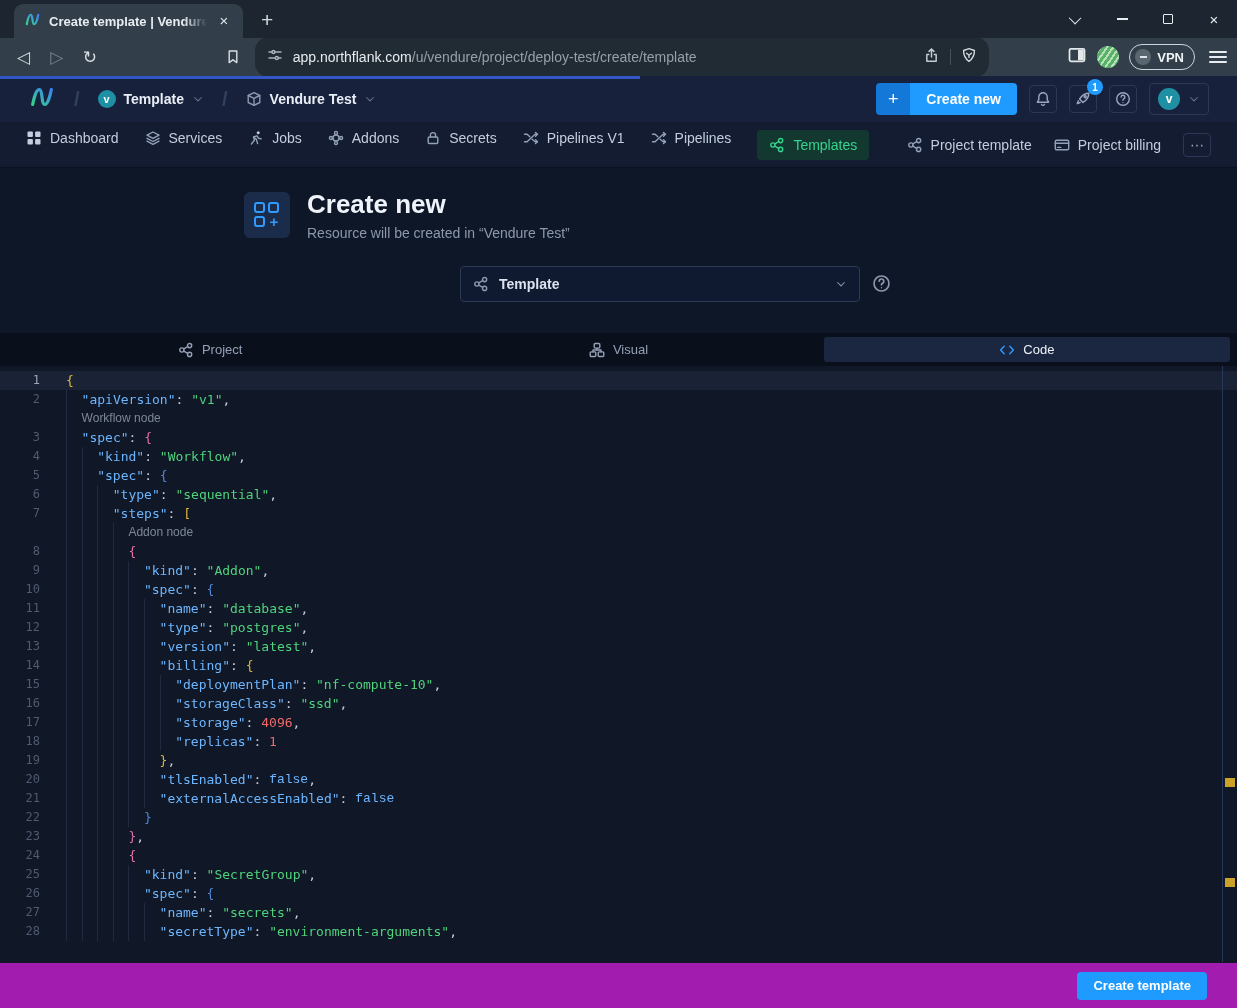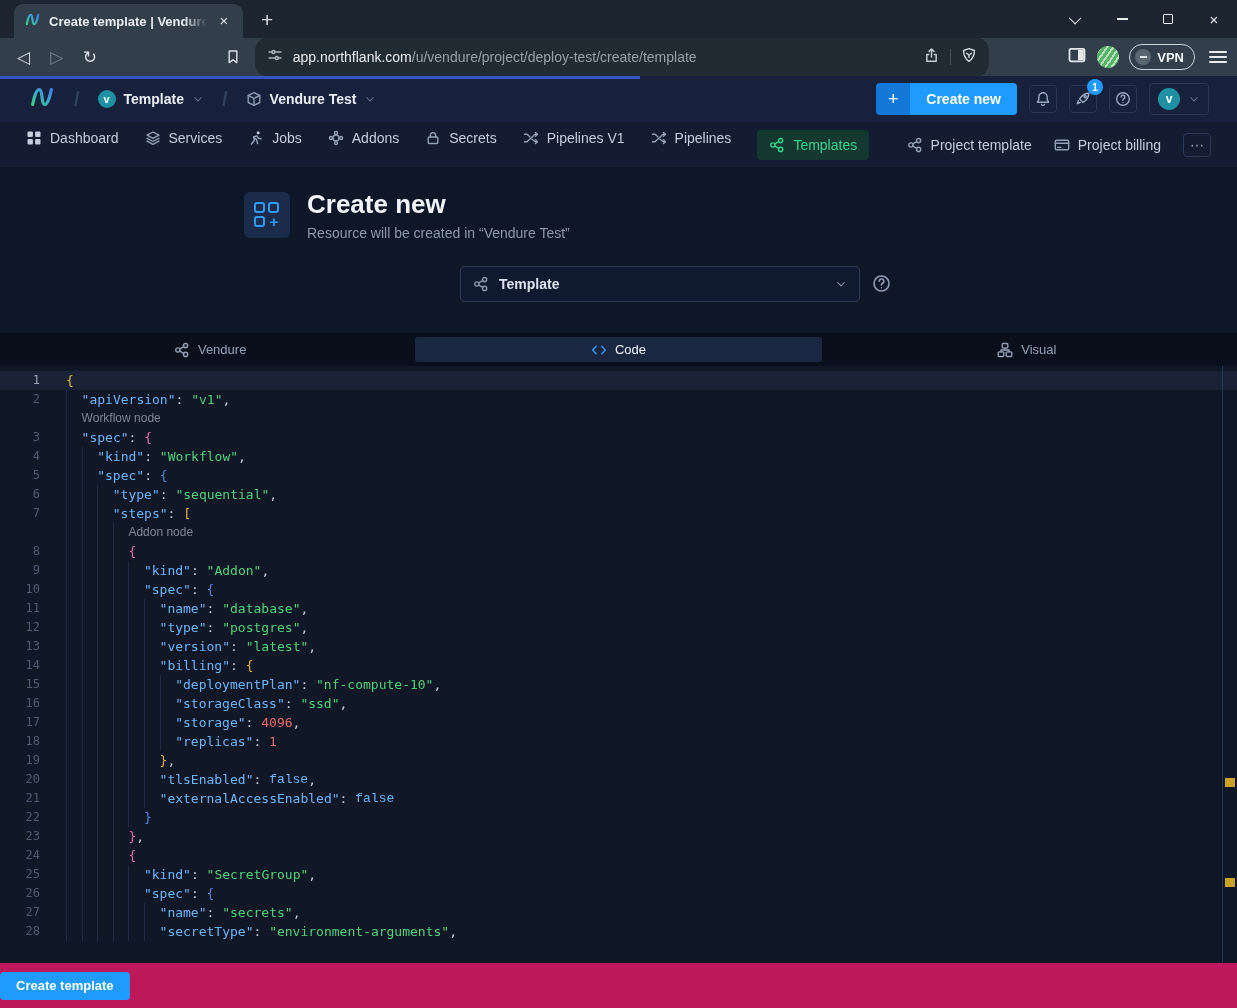--- a/index.html
+++ b/index.html
@@ -108,21 +108,21 @@
   .tok-k { color:#6cb6ff; }
   .tok-s { color:#4fd37c; }
   .tok-pn { color:#c6cedb; }
   .tok-num { color:#f06a6a; }
   .tok-bool { color:#6cb6ff;font-family:Liberation Mono, monospace; }
   .tok-b1 { color:#dfb43e; }
   .tok-b2 { color:#df6fb0; }
   .tok-b3 { color:#4f86d8; }
   .ruler-mark { position:absolute; right:2px; width:10px; height:9px; background:#c9a227; }
 
-  .footer { height:46px; background:#be185d; border-top:1px solid #10182a; display:flex; align-items:center; justify-content:flex-start; padding:0 0; }
+  .footer { height:46px; background:#a21caf; border-top:1px solid #10182a; display:flex; align-items:center; justify-content:flex-end; padding:0 30px; }
   .create-template { height:28px; background:#1f9bff; border:none; border-radius:4px; color:#fff; font-size:13px; font-weight:bold;
     padding:0 16px; font-family:"Liberation Sans", sans-serif; cursor:pointer; }
 
   svg.ic { fill:none; stroke-width:1.4; stroke-linecap:round; stroke-linejoin:round; }
 </style>
 </head>
 <body>
 
 <div class="chrome-tabs">
   <div class="btab">
@@ -407,36 +407,36 @@
 </div>
 
 <div class="tabbar" id="tabbar">
     <div class="seg-tab">
       <svg width="16" height="16" viewBox="0 0 16 16" class="ic">
         <circle cx="11.6" cy="3.6" r="2.1"></circle>
         <circle cx="3.9" cy="8" r="2.1"></circle>
         <circle cx="11.6" cy="12.4" r="2.1"></circle>
         <path d="M5.8 6.9l3.9-2.2M5.8 9.1l3.9 2.2"></path>
       </svg>
-      <span>Vendure</span>
-    </div>
-    <div class="seg-tab active">
-      <svg width="16" height="16" viewBox="0 0 16 16" class="ic">
-        <path d="M5.2 4.2L1.6 8l3.6 3.8M10.8 4.2L14.4 8l-3.6 3.8"></path>
-      </svg>
-      <span>Code</span>
+      <span>Project</span>
     </div>
     <div class="seg-tab">
       <svg width="16" height="16" viewBox="0 0 16 16" class="ic">
         <rect x="5.2" y="1.5" width="5.6" height="4.6" rx="1"></rect>
         <rect x="1.2" y="9.9" width="5.6" height="4.6" rx="1"></rect>
         <rect x="9.2" y="9.9" width="5.6" height="4.6" rx="1"></rect>
         <path d="M8 6.1v1.9M4 9.9V8h8v1.9"></path>
       </svg>
       <span>Visual</span>
+    </div>
+    <div class="seg-tab active">
+      <svg width="16" height="16" viewBox="0 0 16 16" class="ic">
+        <path d="M5.2 4.2L1.6 8l3.6 3.8M10.8 4.2L14.4 8l-3.6 3.8"></path>
+      </svg>
+      <span>Code</span>
     </div>
   </div>
 
 <div class="editor">
   <div id="editor-rows">
       <div class="row cur"><span class="num">1</span><span class="content"><span class="tok-b1">{</span></span></div>
       <div class="row"><span class="num">2</span><span class="content"><span class="ig"></span><span class="tok-k">"apiVersion"</span><span class="tok-pn">: </span><span class="tok-s">"v1"</span><span class="tok-pn">,</span></span></div>
       <div class="row"><span class="num"></span><span class="content"><span class="ig"></span><span class="lbl">Workflow node</span></span></div>
       <div class="row"><span class="num">3</span><span class="content"><span class="ig"></span><span class="tok-k">"spec"</span><span class="tok-pn">: </span><span class="tok-b2">{</span></span></div>
       <div class="row"><span class="num">4</span><span class="content"><span class="ig"></span><span class="ig"></span><span class="tok-k">"kind"</span><span class="tok-pn">: </span><span class="tok-s">"Workflow"</span><span class="tok-pn">,</span></span></div>

